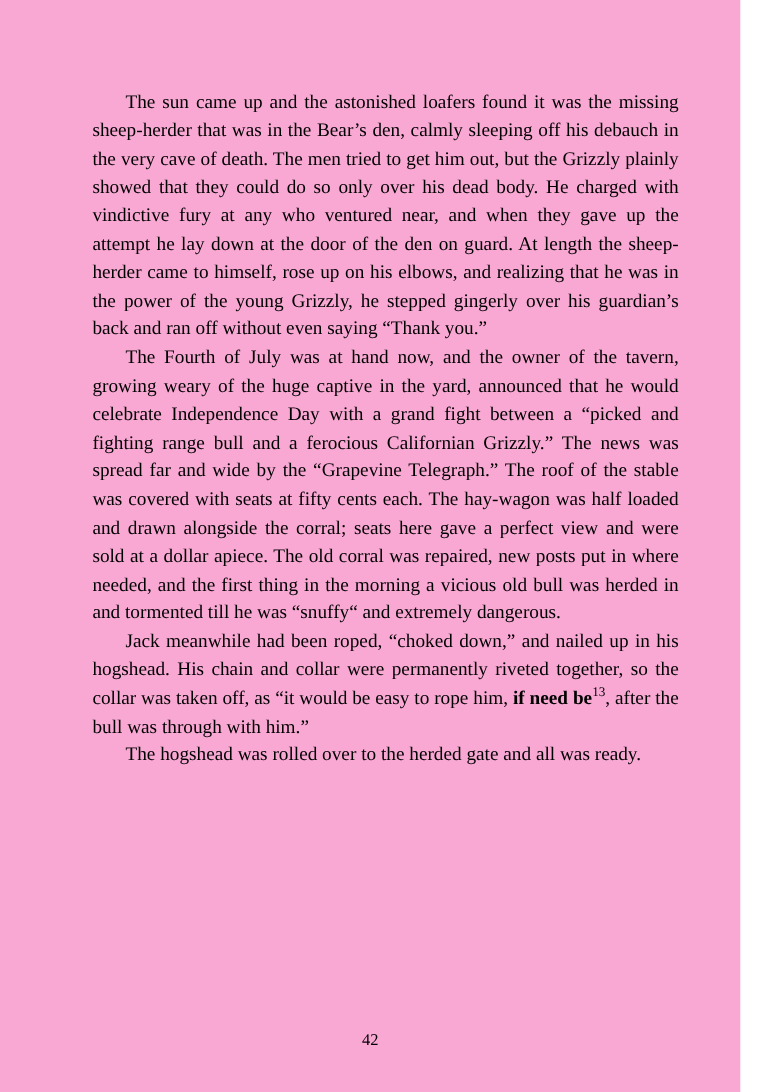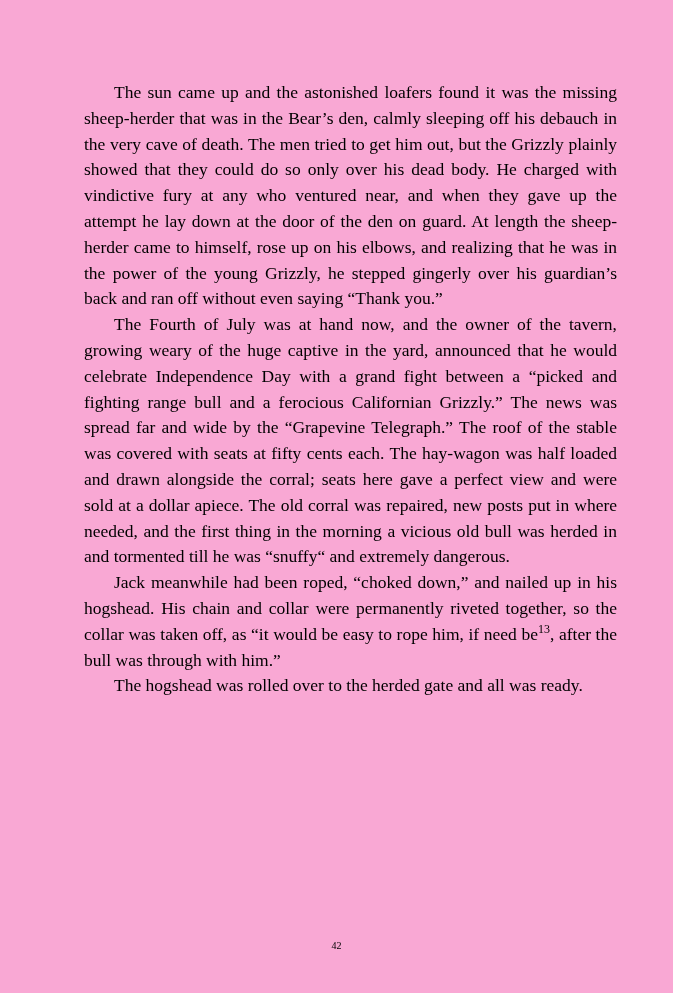--- a/index.html
+++ b/index.html
@@ -25,34 +25,34 @@
     line-height: 25.8px;
     text-align: justify;
     text-justify: inter-word;
   }
   .para {
     margin: 0;
     padding: 0;
     text-indent: 30px;
   }
   .para b {
-    font-weight: normal;
+    font-weight: bold;
   }
   .para sup {
     font-size: 12px;
     line-height: 0;
     vertical-align: super;
   }
   .page-number {
     position: absolute;
     bottom: 38px;
     left: 0;
     width: 100%;
     text-align: center;
-    font-size: 10px;
+    font-size: 15px;
     line-height: 18px;
     font-family: Liberation Serif, serif;
   }
 </style>
 </head>
 <body>
 
 <div class="page">
   <div class="text-block">
       <p class="para"><span>The sun came up and the astonished loafers found it was the missing sheep-herder that was in the Bear’s den, calmly sleeping off his debauch in the very cave of death. The men tried to get him out, but the Grizzly plainly showed that they could do so only over his dead body. He charged with vindictive fury at any who ventured near, and when they gave up the attempt he lay down at the door of the den on guard. At length the sheep-herder came to himself, rose up on his elbows, and realizing that he was in the power of the young Grizzly, he stepped gingerly over his guardian’s back and ran off without even saying “Thank you.”</span></p>

